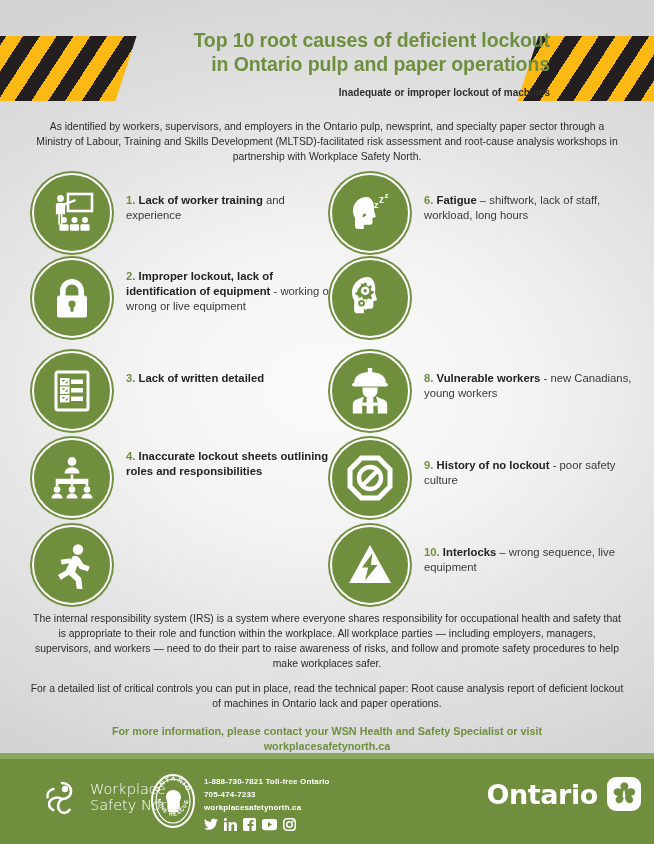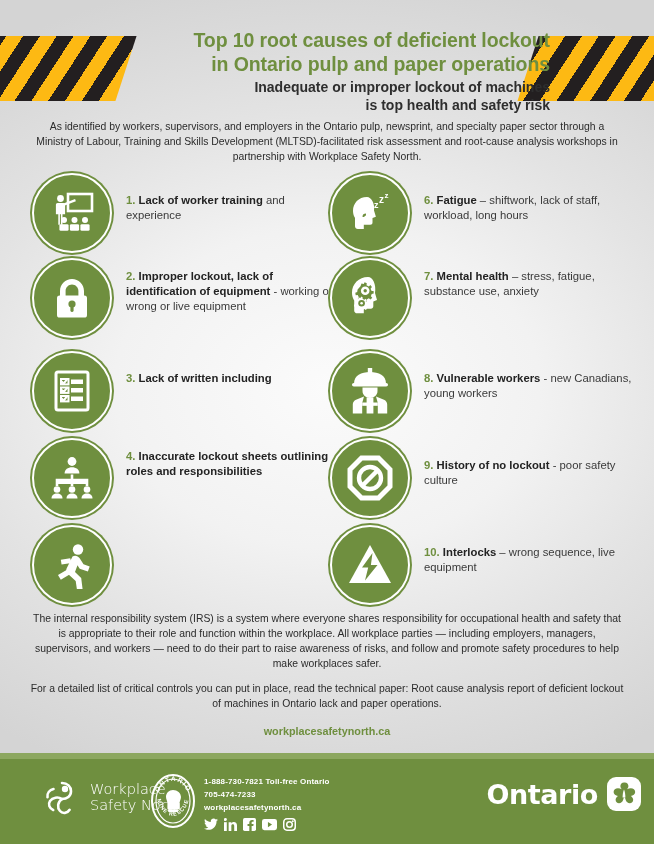--- a/index.html
+++ b/index.html
@@ -52,24 +52,24 @@
     color: #6f8f3f;
     font-size: 19.5px;
     font-weight: bold;
     line-height: 1.25;
     letter-spacing: -0.1px;
     margin: 0 auto;
     width: 430px;
   }
   .subtitle {
     color: #2e2e2e;
-    font-size: 14px;
+    font-size: 10px;
     font-weight: bold;
     line-height: 1.28;
-    margin: 2px auto 0;
+    margin: 10px auto 0;
     width: 430px;
   }
   .intro {
     position: absolute;
     top: 120px;
     left: 35px;
     width: 584px;
     text-align: center;
     font-size: 10.4px;
     line-height: 1.42;
@@ -229,21 +229,20 @@
   <div class="hazard left"></div>
   <div class="hazard right"></div>
 
   <div class="header">
     <div class="title">
       <div>Top 10 root causes of deficient lockout</div>
       <div>in Ontario pulp and paper operations</div>
     </div>
     <div class="subtitle">
       <div>Inadequate or improper lockout of machines</div>
-      <div>is top health and safety risk</div>
     </div>
   </div>
 
   <div class="intro">As identified by workers, supervisors, and employers in the Ontario pulp, newsprint, and specialty paper sector through a Ministry of Labour, Training and Skills Development (MLTSD)-facilitated risk assessment and root-cause analysis workshops in partnership with Workplace Safety North.</div>
 
   <div class="grid">
 
     <div class="col left">
 
       <div class="cause" style="top:0px">
@@ -296,21 +295,21 @@
               <rect x="12" y="28" width="7.5" height="5.4" fill="none" stroke="#ffffff" stroke-width="2"></rect>
               <rect x="22" y="28.5" width="12" height="4.5"></rect>
             </g>
             <path d="M12.6 13.6l2 2 3.4-4.2" fill="none" stroke="#ffffff" stroke-width="2.2" stroke-linecap="round" stroke-linejoin="round"></path>
             <path d="M12.6 22.1l2 2 3.4-4.2" fill="none" stroke="#ffffff" stroke-width="2.2" stroke-linecap="round" stroke-linejoin="round"></path>
             <path d="M12.6 30.6l2 2 3.4-4.2" fill="none" stroke="#ffffff" stroke-width="2.2" stroke-linecap="round" stroke-linejoin="round"></path>
           </svg>
         </div>
         <div class="cause-text">
           <span class="num">3.</span>
-          <span class="lead">Lack of written including</span><span class="rest"></span>
+          <span class="lead">Lack of written detailed</span><span class="rest"></span>
         </div>
       </div>
 
       <div class="cause" style="top:265px">
         <div class="badge">
           <svg width="50" height="50" viewBox="0 0 50 50" fill="#ffffff">
             <g>
               <circle cx="25" cy="8.5" r="4.4"></circle>
               <path d="M17.6 20.5c0-4 3.3-6.2 7.4-6.2s7.4 2.2 7.4 6.2z"></path>
             </g>
@@ -373,24 +372,20 @@
               <path d="M15.5 13.2l1-2.6 2.3.5.8-1.9 2.2 1.1-.3 2 2.3 1.1 1.6-1.3 1.5 2-1.3 1.6 1 2.3 2 .1.1 2.5-2 .4-.8 2.3 1.4 1.5-1.8 1.7-1.7-1.2-2.2 1.1v2l-2.5.3-.6-2-2.4-.6-1.3 1.5-2-1.5 1-1.8-1.1-2.2-2 .1-.4-2.5 1.9-.7.4-2.4z"></path>
               <circle cx="20.2" cy="17.8" r="4.3" fill="#ffffff"></circle>
               <circle cx="20.2" cy="17.8" r="1.7" fill="#6f8f3f"></circle>
             </g>
             <g>
               <path d="M13 26.6l.7-2 1.8.4.6-1.5 1.7.9-.2 1.6 1.8.8 1.2-1 1.1 1.6-1 1.2.8 1.8 1.6.1.1 1.9-1.6.3-.6 1.8 1.1 1.2-1.4 1.3-1.3-.9-1.7.8v1.6l-1.9.2-.5-1.5-1.9-.5-1 1.2-1.5-1.2.8-1.4-.9-1.7-1.5.1-.3-2 1.4-.5.3-1.9z"></path>
               <circle cx="16.6" cy="30.2" r="3.3" fill="#6f8f3f"></circle>
               <circle cx="16.6" cy="30.2" r="1.3" fill="#ffffff"></circle>
             </g>
           </svg>
-        </div>
-        <div class="cause-text tall">
-          <span class="num">7.</span>
-          <span class="lead">Mental health</span><span class="rest"> – stress, fatigue, substance use, anxiety</span>
         </div>
       </div>
 
       <div class="cause" style="top:178px">
         <div class="badge">
           <svg width="50" height="50" viewBox="0 0 50 50" fill="#ffffff">
             <rect x="22.8" y="2" width="4.4" height="6"></rect>
             <path d="M9 17.5c0-8 7.2-11.5 16-11.5s16 3.5 16 11.5z"></path>
             <rect x="7" y="17" width="36" height="3.6" rx="1.8"></rect>
             <path d="M17.5 21.5h15V25c0 4-3.4 7-7.5 7s-7.5-3-7.5-7z"></path>
@@ -431,20 +426,21 @@
           <span class="num">10.</span>
           <span class="lead">Interlocks</span><span class="rest"> – wrong sequence, live equipment</span>
         </div>
       </div>
     </div>
   </div>
 
   <div class="bottom">
     <p class="para">The internal responsibility system (IRS) is a system where everyone shares responsibility for occupational health and safety that is appropriate to their role and function within the workplace. All workplace parties — including employers, managers, supervisors, and workers — need to do their part to raise awareness of risks, and follow and promote safety procedures to help make workplaces safer.</p>
     <p class="para second">For a detailed list of critical controls you can put in place, read the technical paper: Root cause analysis report of deficient lockout of machines in Ontario lack and paper operations.</p>
+    <p class="cta">For more information, please contact your WSN Health and Safety Specialist or visit</p>
     <p class="cta">workplacesafetynorth.ca</p>
   </div>
 
   <div class="footer-rule"></div>
   <div class="footer">
 
     <div class="wsn-logo">
       <svg width="44" height="40" viewBox="0 0 44 40">
         <g fill="none" stroke="#ffffff" stroke-width="2.6" stroke-linecap="round">
           <path d="M22 6c5.5 0 9 3.5 9 8.2 0 4.8-4 7.8-9 7.8"></path>

